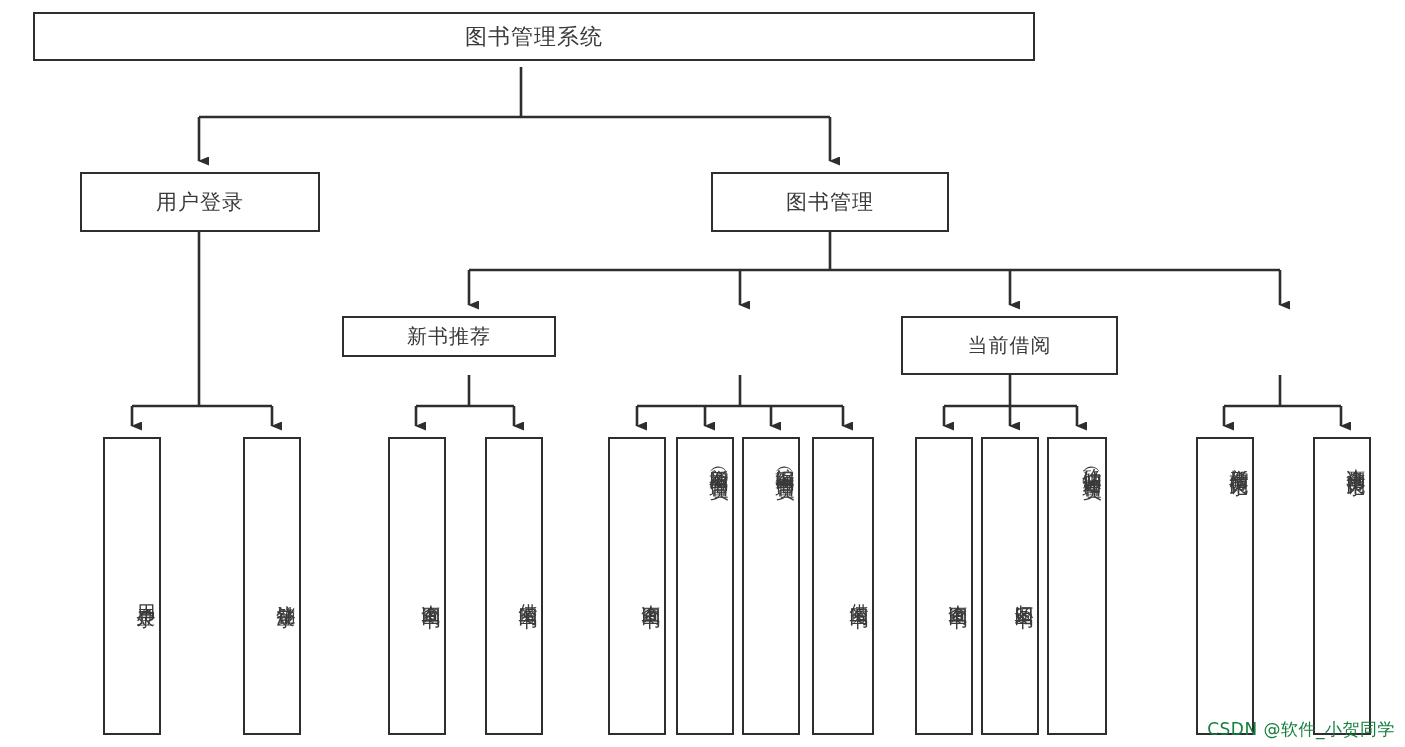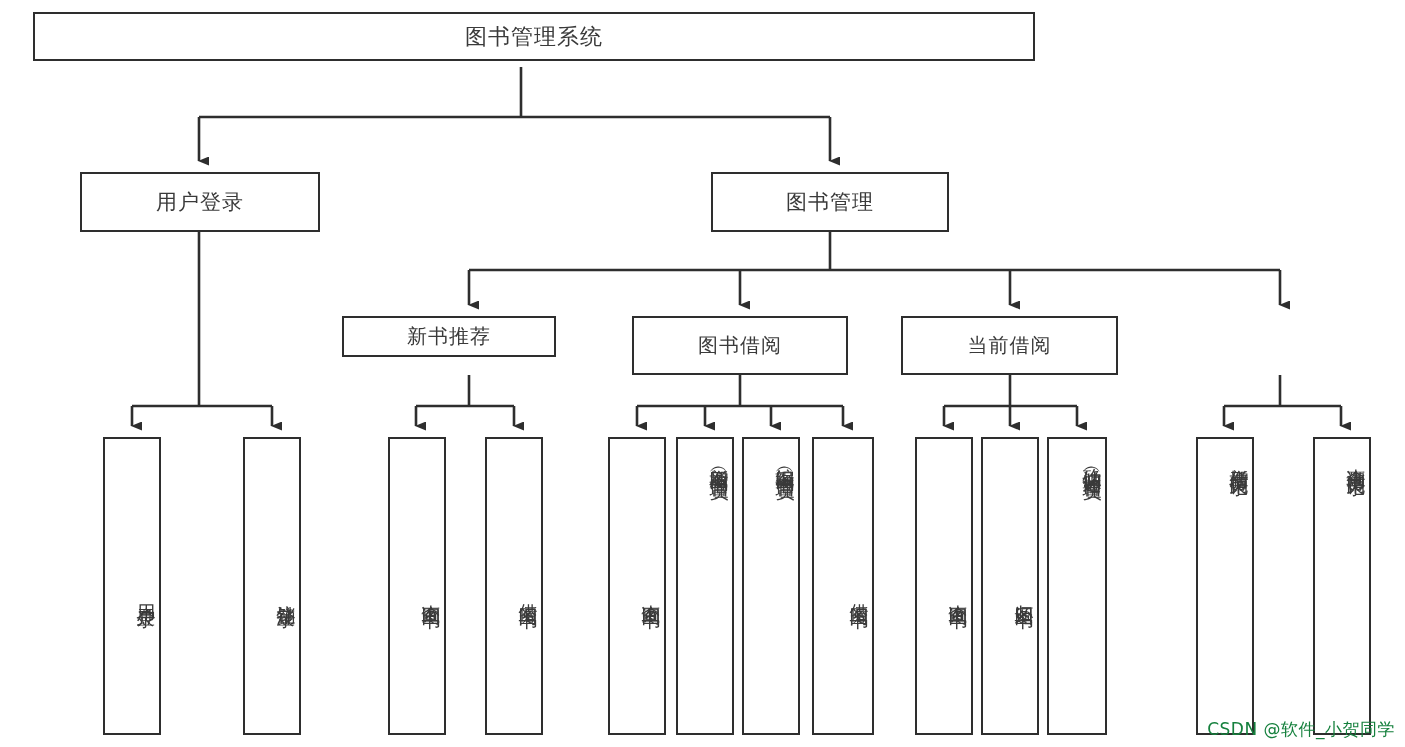--- a/index.html
+++ b/index.html
@@ -112,21 +112,20 @@
       <path d="M1341,406 L1341,426" marker-end="url(#arrow)"></path>
     </g>
   </svg>
 
   <div class="node level0" style="left:33px;top:12px;width:1002px;height:49px;">图书管理系统</div>
 
   <div class="node level1" style="left:80px;top:172px;width:240px;height:60px;">用户登录</div>
   <div class="node level1" style="left:711px;top:172px;width:238px;height:60px;">图书管理</div>
 
   <div class="node level2" style="left:342px;top:316px;width:214px;height:41px;">新书推荐</div>
-  <div class="node level2" style="left:632px;top:316px;width:216px;height:59px;">图书借阅</div>
   <div class="node level2" style="left:901px;top:316px;width:217px;height:59px;">当前借阅</div>
 
   <div class="node leaf" style="left:103px;top:437px;width:58px;height:298px;">用户登录</div>
   <div class="node leaf" style="left:243px;top:437px;width:58px;height:298px;">注销登录</div>
 
   <div class="node leaf" style="left:388px;top:437px;width:58px;height:298px;">查询图书</div>
   <div class="node leaf" style="left:485px;top:437px;width:58px;height:298px;">借阅图书</div>
 
   <div class="node leaf" style="left:608px;top:437px;width:58px;height:298px;">查询图书</div>
   <div class="node leaf tall" style="left:676px;top:437px;width:58px;height:298px;">新增图书（管理员）</div>

